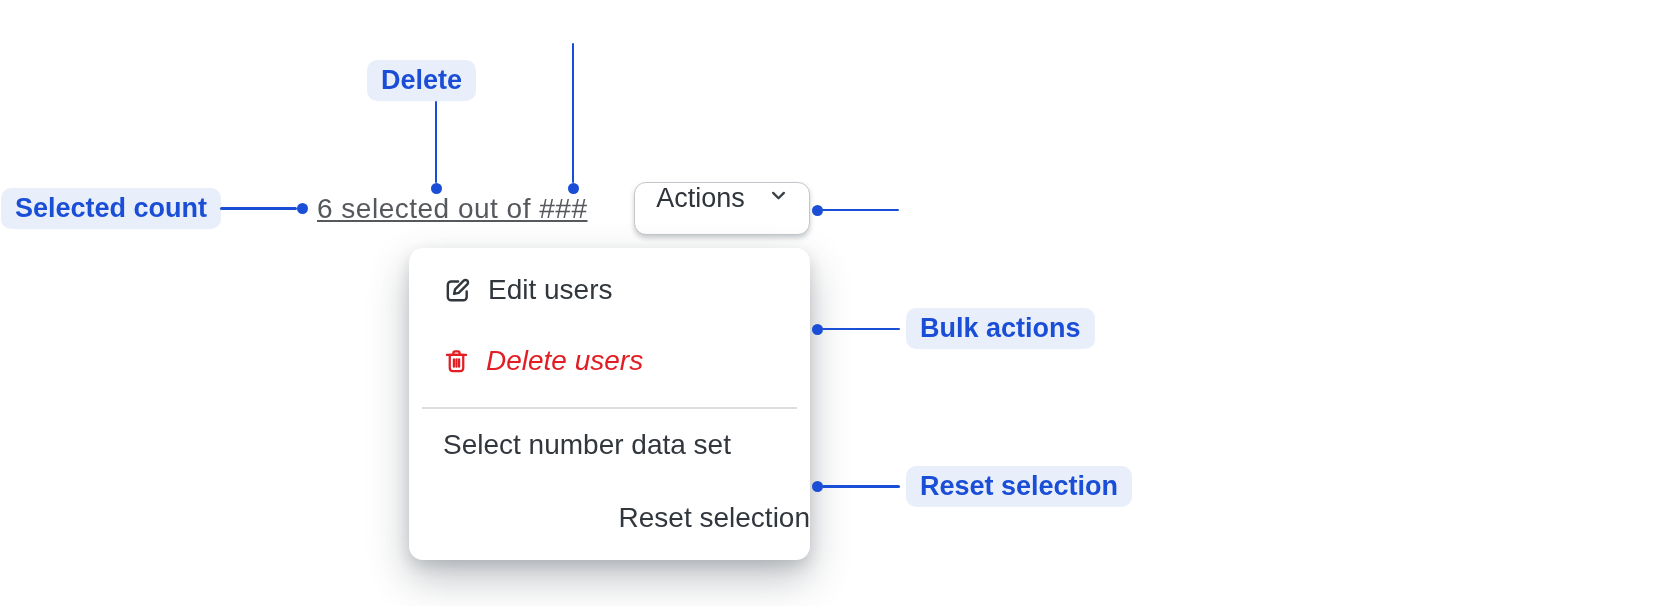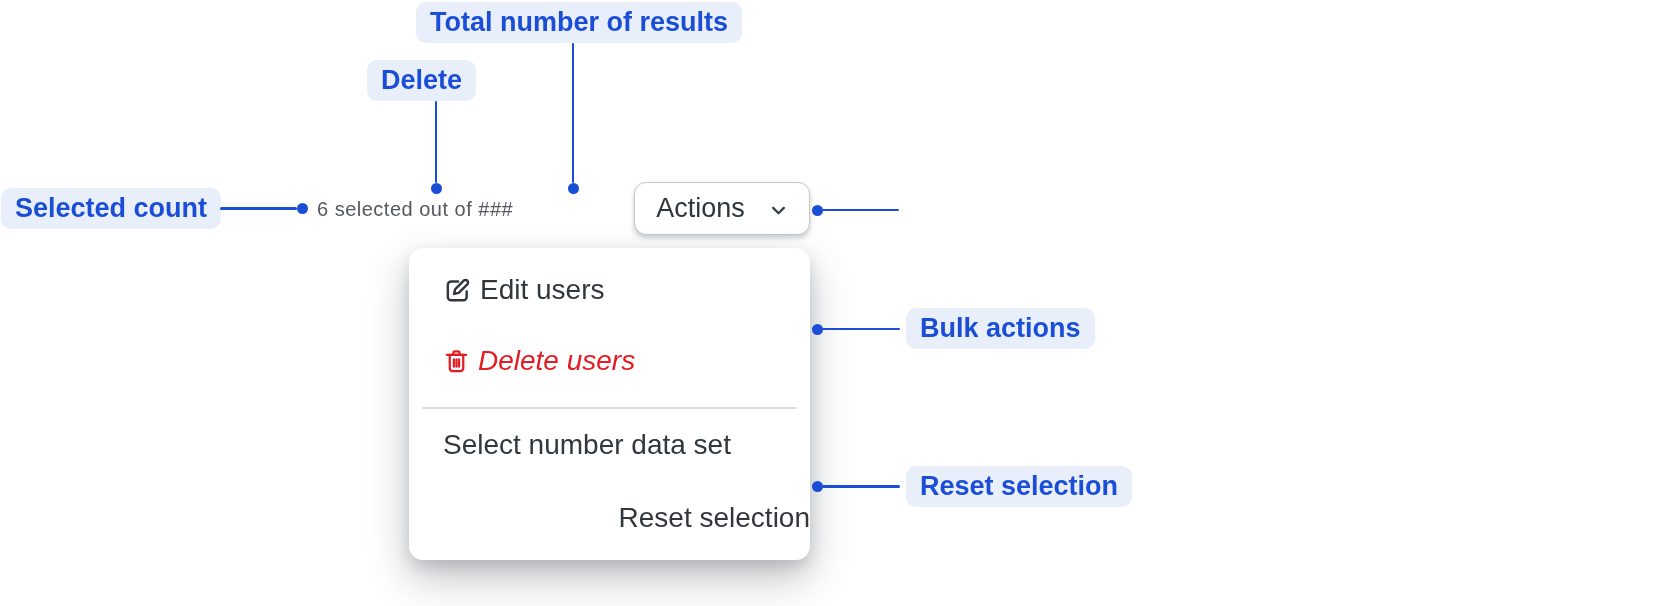--- a/index.html
+++ b/index.html
@@ -23,59 +23,58 @@
 
   
   .vline,.hline{position:absolute;background:var(--blue);border-radius:2px;}
   .vline{width:2.5px;}
   .hline{height:2.5px;}
   .dot{position:absolute;width:11px;height:11px;border-radius:50%;background:var(--blue);}
 
   
   .sel-message{
     position:absolute;left:317px;top:209px;transform:translateY(-50%);
-    font-size:20px;font-weight:300;color:var(--muted);letter-spacing:.5px;white-space:nowrap;
+    font-size:28px;font-weight:300;color:var(--muted);letter-spacing:.5px;white-space:nowrap;text-decoration:underline;
   }
 
   
   .actions-btn{
     position:absolute;left:634px;top:182px;width:176px;height:53px;
     background:#fff;border:1.5px solid #c3c7cb;border-radius:12px;
-    display:flex;align-items:center;justify-content:center;gap:24px;
+    display:flex;justify-content:center;gap:24px;
     font-size:27px;font-weight:500;color:#2f353b;
     box-shadow:0 3px 5px rgba(45,55,65,.25);cursor:pointer;
   }
   .actions-btn svg{display:block;margin-top:3px;}
 
   
   .menu{
     position:absolute;left:409px;top:248px;width:401px;height:312px;
     background:#fff;border-radius:14px;
     box-shadow:0 18px 40px rgba(55,65,75,.32),0 6px 14px rgba(55,65,75,.16);
   }
   .menu-item{
     position:absolute;left:0;width:100%;height:56px;
-    display:flex;align-items:center;gap:8px;padding-left:34px;
+    display:flex;align-items:center;gap:16px;padding-left:34px;
     font-size:28px;color:var(--menu-text);cursor:pointer;white-space:nowrap;
   }
   .menu-item .mi-icon{display:flex;align-items:center;color:var(--menu-text);}
   .menu-item.danger{color:var(--red);font-style:italic;}
   .menu-item.danger .mi-icon{color:var(--red);}
   .mi-edit{top:14px;}
   .mi-delete{top:85px;}
   .mi-select{top:169px;}
   .mi-reset{top:242px;justify-content:flex-end;}
   .menu-divider{position:absolute;top:159px;left:13px;right:13px;height:1.5px;background:#dcdee0;}
 </style>
 </head>
 <body>
 
 <div class="canvas">
 
-  <div class="pill" style="left:416px;top:2px;">Total number of results</div>
   <div class="vline" style="left:571.5px;top:43px;height:140px;"></div>
   <div class="dot" style="left:567.5px;top:183px;"></div>
 
   <div class="pill" style="left:367px;top:60px;">Delete</div>
   <div class="vline" style="left:434.7px;top:101px;height:82px;"></div>
   <div class="dot" style="left:430.5px;top:183px;"></div>
 
   <div class="pill" style="left:1px;top:188px;">Selected count</div>
   <div class="hline" style="left:220px;top:207.3px;width:77px;"></div>
   <div class="dot" style="left:296.5px;top:203px;"></div>

